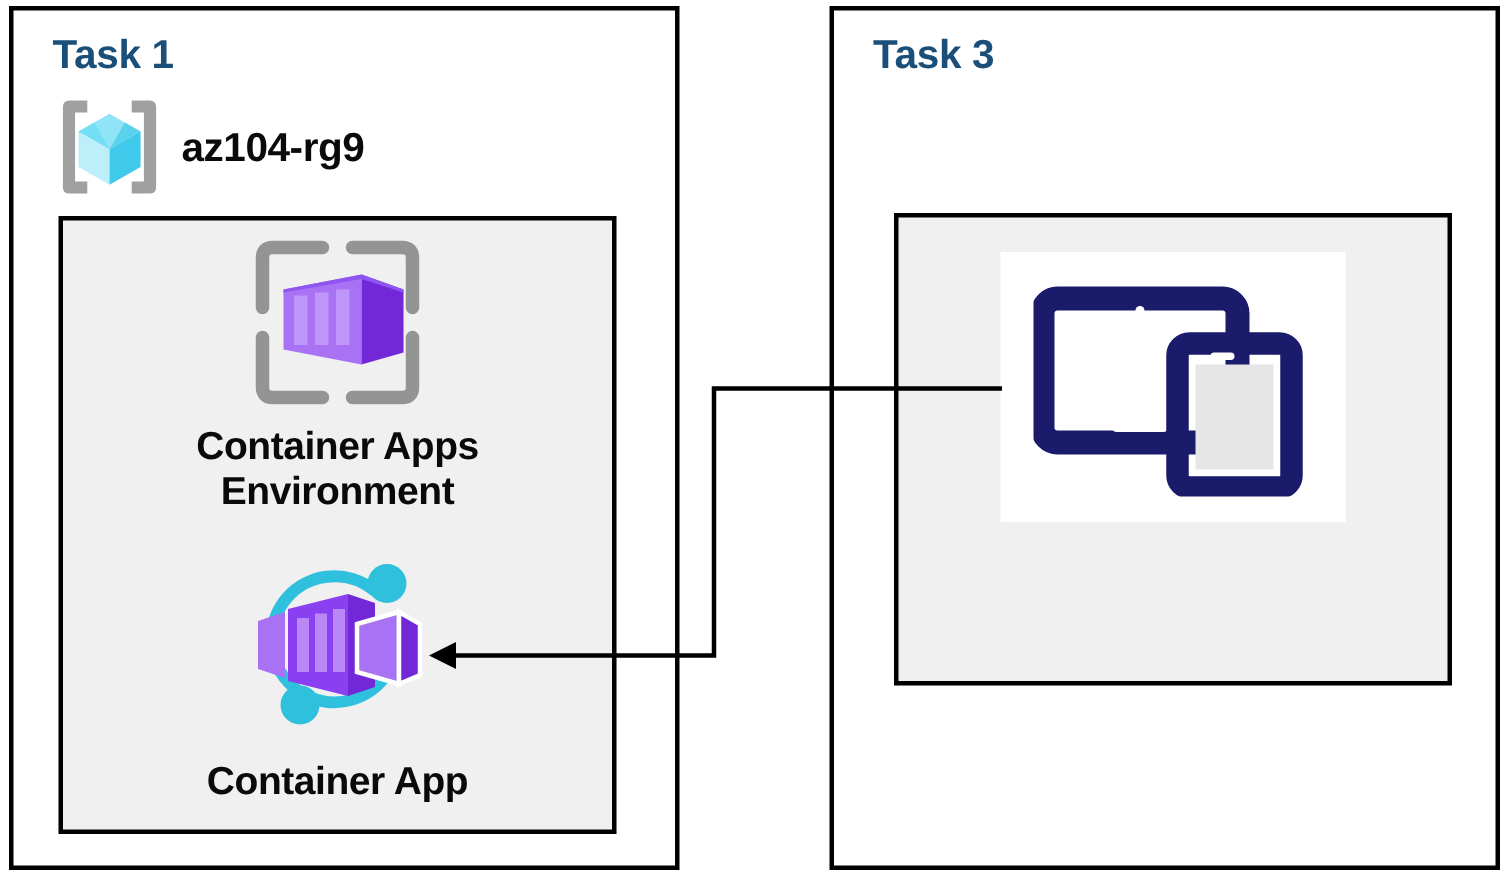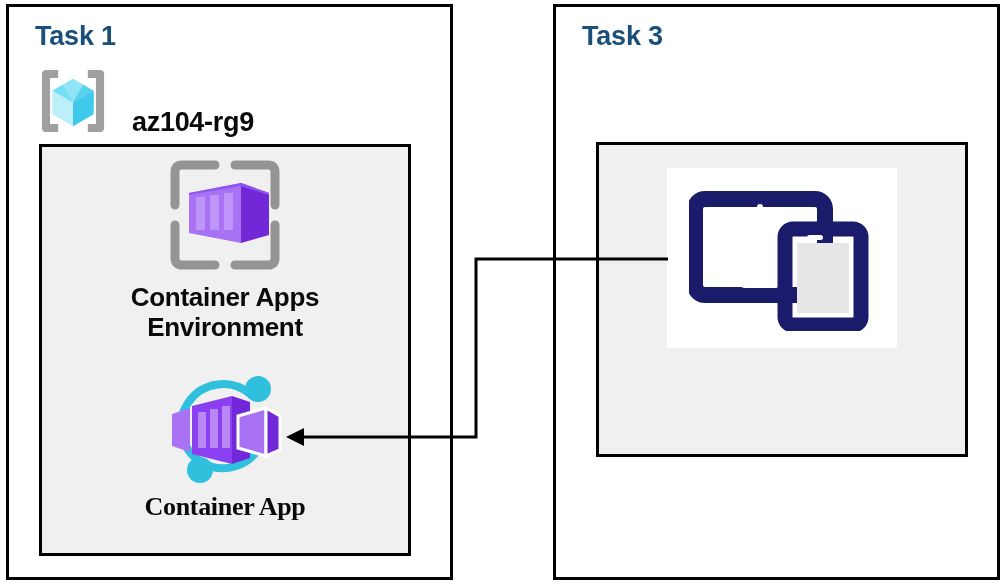--- a/index.html
+++ b/index.html
@@ -41,22 +41,22 @@
   }
 
   
   #rg-header {
     position: absolute;
     left: 36px;
     top: 58px;
     width: 320px;
     height: 80px;
     display: flex;
-    align-items: flex-end;
-    gap: 22px;
+    align-items: center;
+    gap: 11px;
   }
   #rg-icon { width: 74px; height: 74px; display:block; flex: 0 0 auto; }
   #rg-label {
     font-size: 27px;
     font-weight: bold;
     color: #0a0a0a;
     letter-spacing: -0.3px;
     white-space: nowrap;
   }
 
@@ -84,21 +84,21 @@
     color: #0a0a0a;
     line-height: 1.15;
     letter-spacing: -0.3px;
     white-space: pre-line;
   }
 
   #node-cae      { left: 60px;  top: 155px; width: 330px; }
   #node-cae .node-label { margin-top: 8px; }
 
   #node-app      { left: 60px;  top: 372px; width: 330px; }
-  #node-app .node-label { margin-top: 8px; font-family: Liberation Serif, serif; }
+  #node-app .node-label { margin-top: 22px; }
 
   #node-test     { left: 646px; top: 168px; width: 272px; }
   #node-test .node-label { margin-top: 14px; }
 
   .icon-svg { display: block; }
 
   
   #test-icon-plate {
     background: #ffffff;
     width: 230px;

